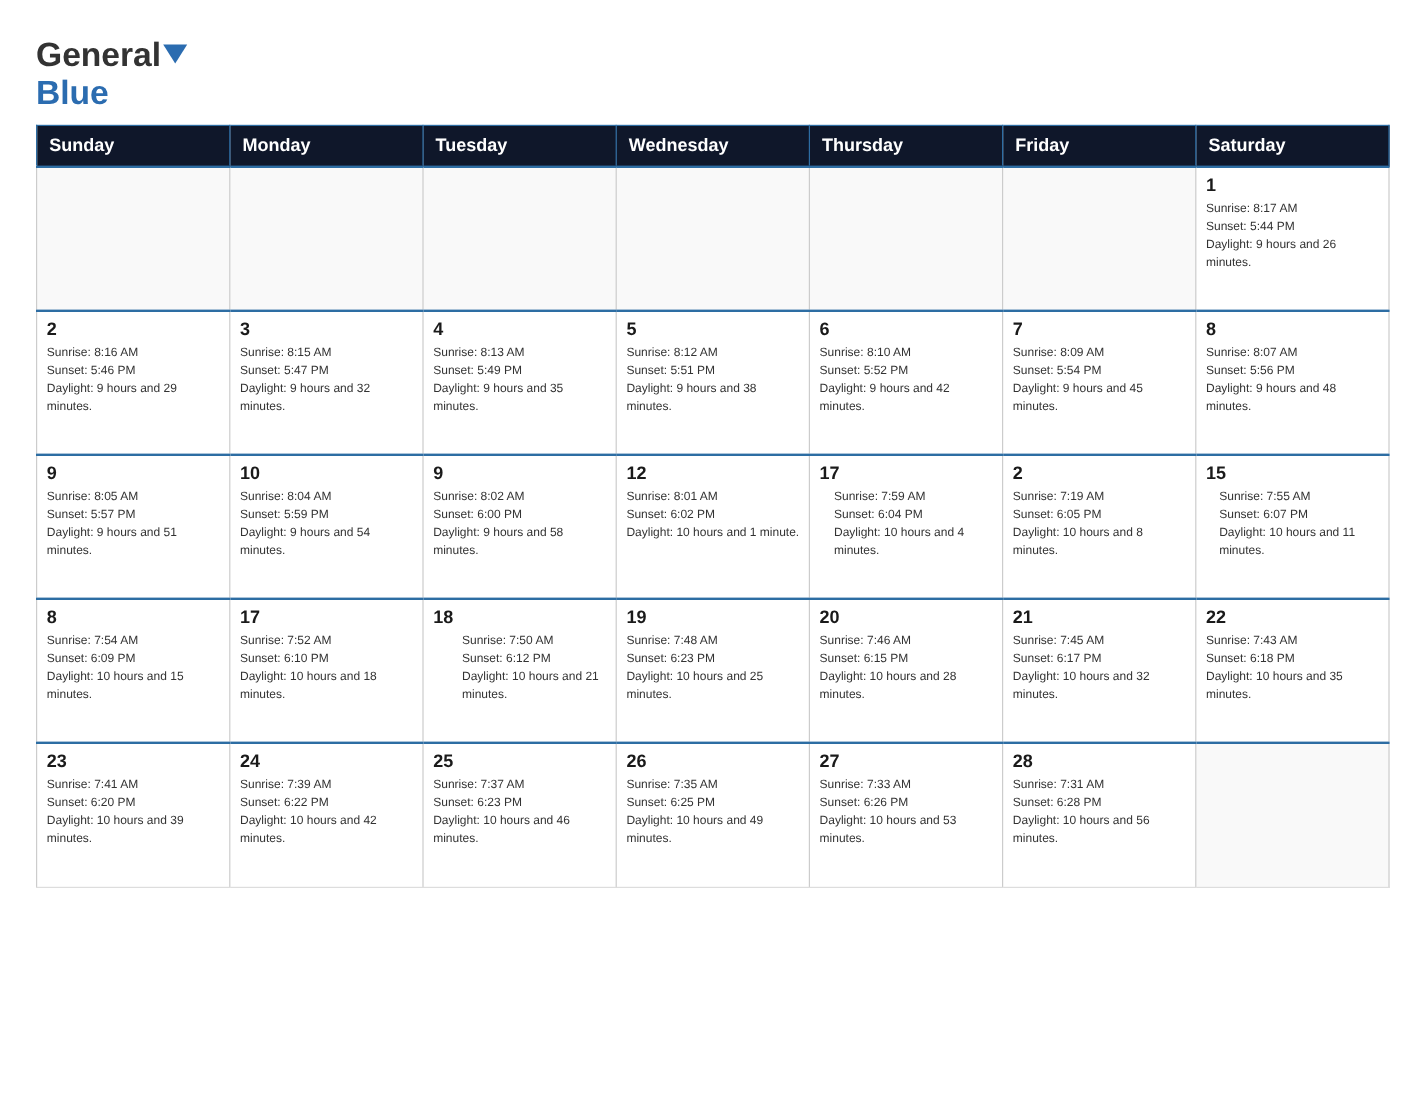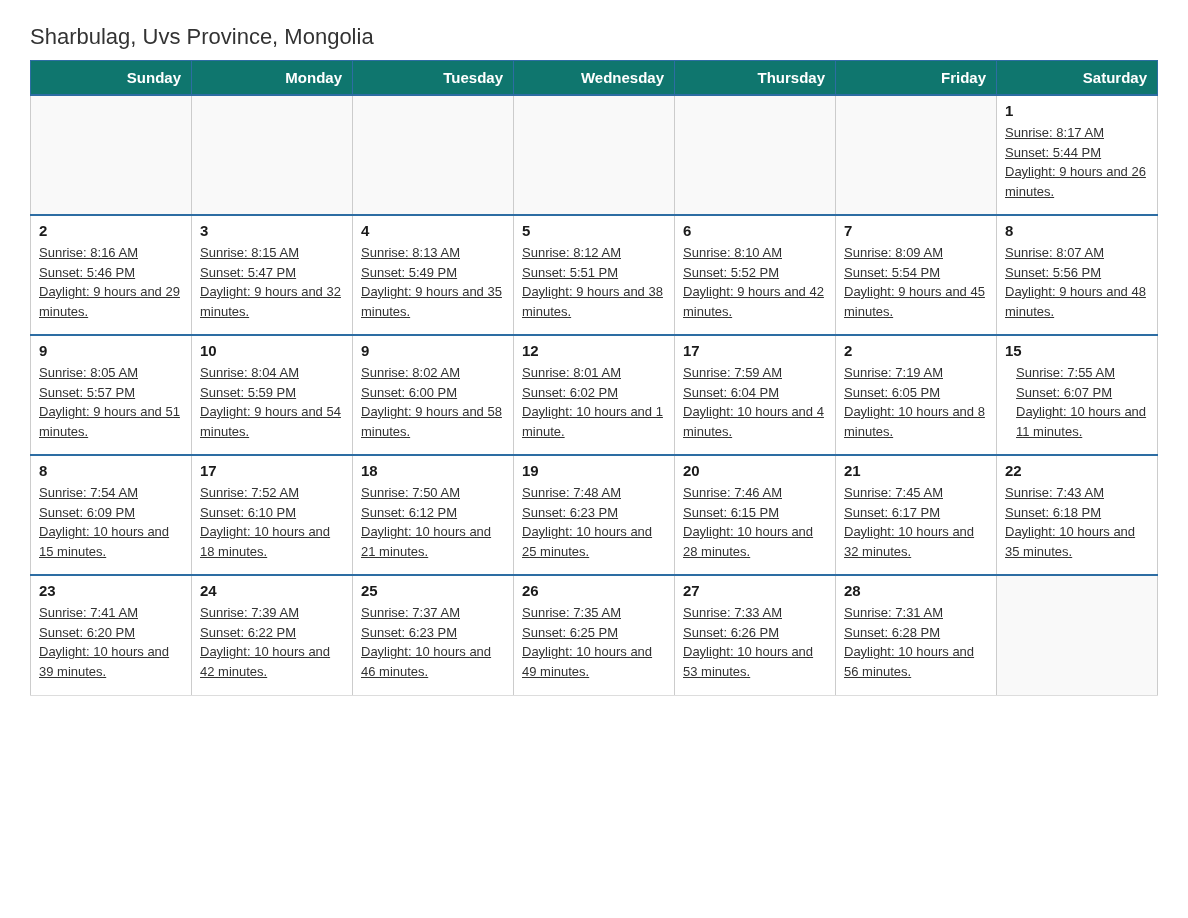--- a/index.html
+++ b/index.html
@@ -62,26 +62,26 @@
       font-size: 22px;
       color: #333;
       margin-top: 4px;
     }
     .calendar {
       width: 100%;
       border-collapse: collapse;
       margin-top: 10px;
     }
     .calendar th {
-      background-color: #0f766e;
+      background-color: #0f172a;
       color: #fff;
       font-size: 15px;
       font-weight: bold;
       padding: 8px 10px;
-      text-align: right;
+      text-align: left;
       border: 1px solid #2d6da3;
     }
     .calendar td {
       vertical-align: top;
       border: 1px solid #ccc;
       border-top: 2px solid #2d6da3;
       padding: 6px 8px;
       width: 14.28%;
       min-height: 110px;
       height: 120px;
@@ -89,35 +89,42 @@
     .calendar td.empty {
       background: #f9f9f9;
     }
     .day-number {
       font-size: 15px;
       font-weight: bold;
       color: #1a1a1a;
       margin-bottom: 4px;
     }
     .day-info {
-      font-size: 13px;
+      font-size: 10px;
       color: #333;
       line-height: 1.5;
-      text-decoration: underline;
     }
     .calendar tr td {
       border-bottom: 1px solid #ddd;
     }
   </style>
 </head>
 <body>
 
 <div class="header">
+  <div class="logo">
+    <div class="logo-text">
+      <span class="logo-general">General</span>
+      <div class="logo-blue-part">
+        <div class="logo-triangle"></div>
+      </div>
+    </div>
+    <span class="logo-blue">Blue</span>
+  </div>
   <div class="title-block">
-    <div class="location-title">Sharbulag, Uvs Province, Mongolia</div>
   </div>
 </div>
 
 <table class="calendar">
   <thead>
     <tr>
     <th>Sunday</th>
         <th>Monday</th>
         <th>Tuesday</th>
         <th>Wednesday</th>
@@ -205,21 +212,21 @@
 Daylight: 9 hours and 58 minutes.</div>
         </td>
         <td>
           <div class="day-number">12</div>
           <div class="day-info" style="white-space: pre-line;">Sunrise: 8:01 AM
 Sunset: 6:02 PM
 Daylight: 10 hours and 1 minute.</div>
         </td>
         <td>
           <div class="day-number">17</div>
-          <div class="day-info" style="white-space: pre-line;">Sunrise: 7:59 AM
+          <div class="day-info" style="white-space: pre-line; margin-left: 12px;">Sunrise: 7:59 AM
 Sunset: 6:04 PM
 Daylight: 10 hours and 4 minutes.</div>
         </td>
         <td>
           <div class="day-number">2</div>
           <div class="day-info" style="white-space: pre-line;">Sunrise: 7:19 AM
 Sunset: 6:05 PM
 Daylight: 10 hours and 8 minutes.</div>
         </td>
         <td>
@@ -237,21 +244,21 @@
 Daylight: 10 hours and 15 minutes.</div>
         </td>
         <td>
           <div class="day-number">17</div>
           <div class="day-info" style="white-space: pre-line;">Sunrise: 7:52 AM
 Sunset: 6:10 PM
 Daylight: 10 hours and 18 minutes.</div>
         </td>
         <td>
           <div class="day-number">18</div>
-          <div class="day-info" style="white-space: pre-line;">Sunrise: 7:50 AM
+          <div class="day-info" style="white-space: pre-line; margin-left: 24px;">Sunrise: 7:50 AM
 Sunset: 6:12 PM
 Daylight: 10 hours and 21 minutes.</div>
         </td>
         <td>
           <div class="day-number">19</div>
           <div class="day-info" style="white-space: pre-line;">Sunrise: 7:48 AM
 Sunset: 6:23 PM
 Daylight: 10 hours and 25 minutes.</div>
         </td>
         <td>

